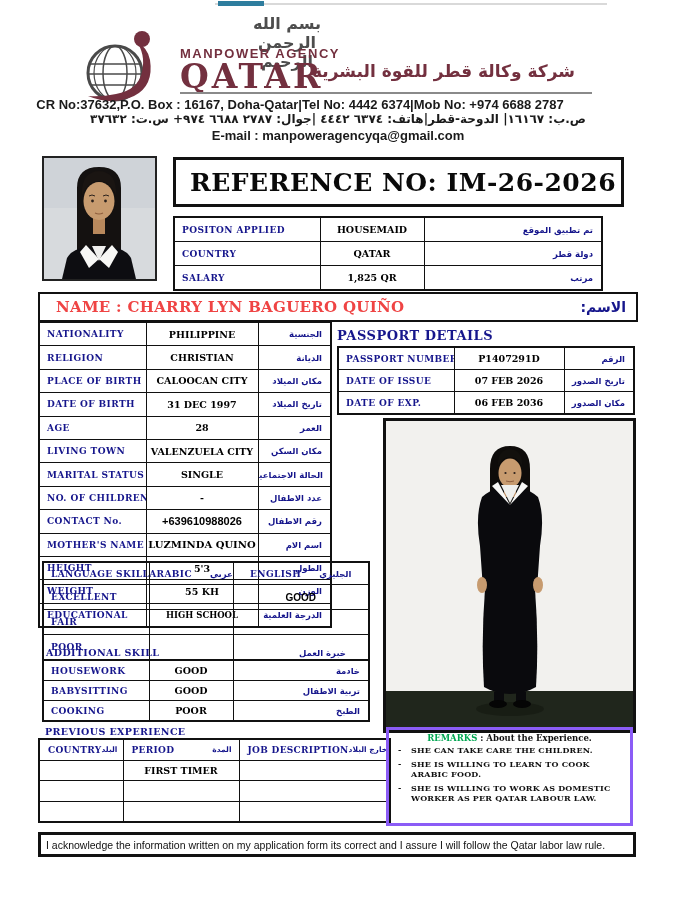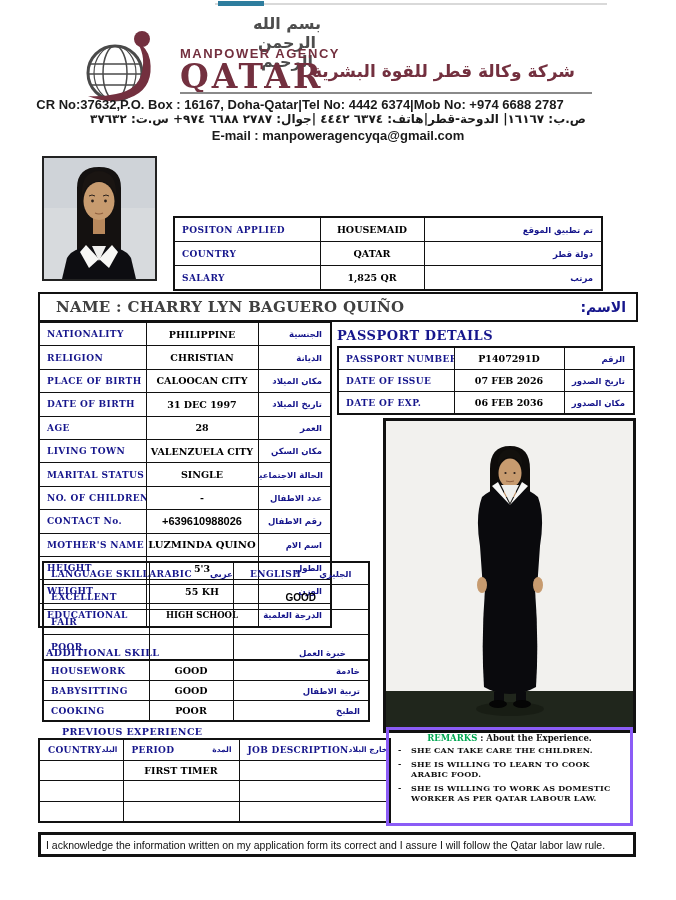--- a/index.html
+++ b/index.html
@@ -47,21 +47,21 @@
   .val{color:#000;font-weight:bold;font-size:9.5px;text-align:center;font-family:"DejaVu Serif",serif;}
   .arb{color:#16168c;font-weight:bold;font-size:8.5px;text-align:right;padding-right:8px;direction:rtl;
        font-family:"DejaVu Sans",sans-serif;}
 
   .postable{position:absolute;left:173px;top:216px;width:428px;}
   .postable td{height:21px;}
 
   
   .namebar{position:absolute;left:38px;top:292px;width:596px;height:26px;border:2px solid #111;
            display:flex;align-items:center;justify-content:space-between;}
-  .namebar .nm-en{font-weight:bold;font-size:15px;color:#404040;padding-left:16px;letter-spacing:0.3px;}
+  .namebar .nm-en{font-weight:bold;font-size:15px;color:#ef4444;padding-left:16px;letter-spacing:0.3px;}
   .namebar .nm-ar{font-weight:bold;font-size:14px;color:#16168c;padding-right:10px;direction:rtl;
                   font-family:"DejaVu Sans",sans-serif;}
 
   .personal{position:absolute;left:38px;top:321px;width:292px;}
   .personal td{height:20.4px;}
 
   .pass-title{position:absolute;left:337px;top:328px;width:296px;color:#16168c;
               font-weight:bold;font-size:13px;letter-spacing:0.5px;}
   .passtable{position:absolute;left:337px;top:346px;width:296px;}
   .passtable td{height:19px;}
@@ -73,21 +73,21 @@
   .lang-mix .en{color:#16168c;font-weight:bold;font-size:9px;letter-spacing:0.4px;}
   .lang-mix .ar{color:#16168c;font-weight:bold;font-size:8.5px;direction:rtl;font-family:"DejaVu Sans",sans-serif;}
 
   .addl-head{position:absolute;left:42px;top:647px;width:326px;display:flex;justify-content:space-between;align-items:center;}
   .addl-head .t{color:#16168c;font-weight:bold;font-size:9.5px;letter-spacing:0.4px;padding-left:4px;}
   .addl-head .ta{color:#16168c;font-weight:bold;font-size:8.5px;direction:rtl;padding-right:22px;
                  font-family:"DejaVu Sans",sans-serif;}
   .addtable{position:absolute;left:42px;top:659px;width:326px;}
   .addtable td{height:17px;}
 
-  .prev-title{position:absolute;left:62px;top:726px;color:#16168c;font-weight:bold;font-size:9.5px;letter-spacing:0.4px;}
+  .prev-title{position:absolute;left:45px;top:726px;color:#16168c;font-weight:bold;font-size:9.5px;letter-spacing:0.4px;}
   .exptable{position:absolute;left:38px;top:738px;width:351px;}
   .exptable td{height:17.5px;}
   .exp-h{display:flex;align-items:center;justify-content:space-between;}
   .exp-h .en{color:#16168c;font-weight:bold;font-size:9px;padding-left:7px;letter-spacing:0.3px;}
   .exp-h .ar{color:#16168c;font-weight:bold;font-size:7.5px;direction:rtl;padding-right:6px;
              font-family:"DejaVu Sans",sans-serif;}
 
   .remarks{position:absolute;left:386px;top:727px;width:247px;height:99px;border:3px solid #8b5cf6;
            padding:3px 6px 0 6px;box-sizing:border-box;}
   .rem-title{text-align:center;font-size:8.5px;font-weight:bold;margin-bottom:2px;}
@@ -144,20 +144,23 @@
       <path d="M45,38 q3,-2 6,0" stroke="#2a211c" stroke-width="1" fill="none"></path>
       <path d="M59,38 q3,-2 6,0" stroke="#2a211c" stroke-width="1" fill="none"></path>
       <path d="M51,55 q4,2 8,0" stroke="#8f5f3e" stroke-width="1.2" fill="none"></path>
       <path d="M18,121 L23,100 Q28,91 42,89 L68,89 Q82,91 87,100 L92,121 Z" fill="#0d0d11"></path>
       <polygon points="42,87 55,101 45,110 36,94" fill="#f7f7f5"></polygon>
       <polygon points="68,87 55,101 65,110 74,94" fill="#f7f7f5"></polygon>
       <polygon points="48,88 62,88 55,103" fill="#efefed"></polygon>
     </svg>
   </div>
 
+  <div class="refbox">
+    <span>REFERENCE NO: IM-26-2026</span>
+  </div>
 
   <table class="form postable">
     <colgroup>
         <col style="width:146px">
         <col style="width:104px">
         <col style="width:178px">
       </colgroup>
     <tbody>
         <tr>
       <td class="lbl">POSITON APPLIED</td>

